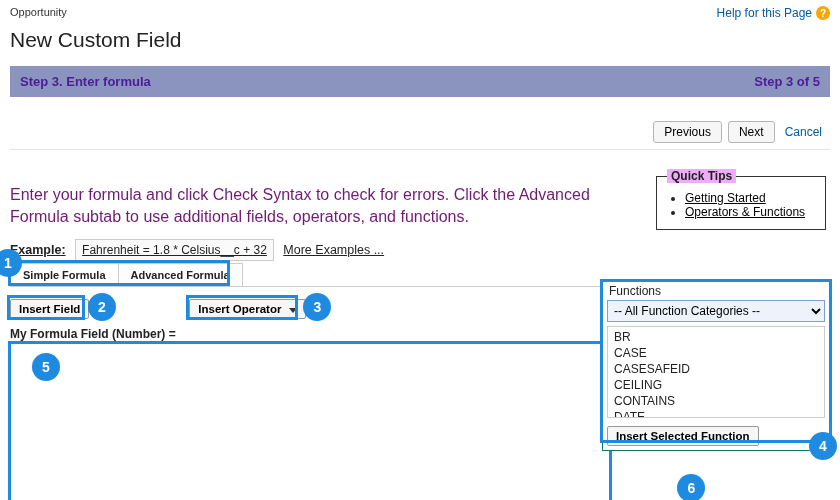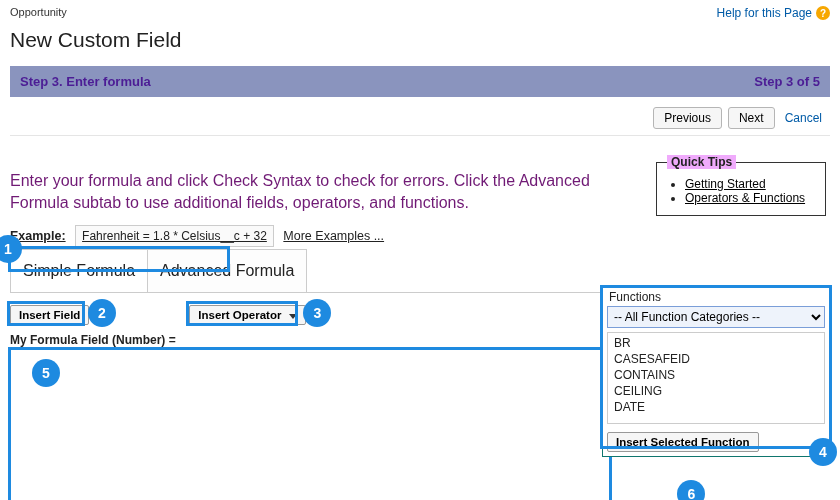--- a/index.html
+++ b/index.html
@@ -4,35 +4,35 @@
 <style>
   * { box-sizing: border-box; margin: 0; padding: 0; }
   body { font-family: Arial, Helvetica, sans-serif; font-size: 12px; color: #222; background: #fff; width: 840px; }
   .page { padding: 6px 10px 20px 10px; }
   .top-row { display: flex; justify-content: space-between; align-items: flex-start; }
   .breadcrumb { font-size: 11px; color: #333; }
   .page-title { font-size: 21px; font-weight: normal; margin-top: 10px; }
   .help-link { color: #015BA7; font-size: 12px; text-decoration: none; cursor: pointer; display: flex; gap: 4px; }
   .help-icon { width: 14px; height: 14px; background: #F7A700; border-radius: 50%; color: #fff; font-weight: bold; display: inline-flex; align-items: center; justify-content: center; font-size: 10px; }
   .step-bar { background: #8A94BE; color: #4c1d95; margin-top: 14px; padding: 8px 10px; display: flex; justify-content: space-between; font-size: 13px; font-weight: bold; border-radius: 0; }
-  .nav-row { display: flex; justify-content: flex-end; gap: 6px; padding: 10px 4px 6px 0; border-bottom: 1px solid #e5e5e5; }
+  .nav-row { display: flex; justify-content: flex-end; gap: 6px; padding: 24px 4px 6px 0; border-bottom: 1px solid #e5e5e5; }
   .btn { background: #f6f6f6; border: 1px solid #b5b5b5; border-radius: 3px; padding: 3px 10px; font-size: 12px; cursor: pointer; font-family: inherit; }
   .cancel-link { color: #015BA7; font-size: 12px; padding: 4px 4px; cursor: pointer; }
   .content { position: relative; margin-top: 14px; }
   .instructions { font-size: 16px; color: #701a75; max-width: 630px; line-height: 1.35; margin-top: 34px; }
   .quick-tips { position: absolute; right: 4px; top: -8px; border: 1px solid #333; padding: 0 10px 10px 10px; width: 170px; }
   .quick-tips .qt-title { position: relative; top: -8px; background: #f0abfc; display: inline-block; padding: 0 4px; font-weight: bold; font-size: 12px; }
   .quick-tips ul { list-style: disc; padding-left: 18px; }
   .quick-tips a { color: #000; text-decoration: underline; cursor: pointer; font-size: 12px; }
   .example-row { margin-top: 12px; font-size: 12.5px; }
   .example-label { font-weight: bold; text-decoration: underline; }
   .example-box { display: inline-block; border: 1px solid #ccc; background: #fafafa; padding: 3px 6px; margin: 0 6px; font-size: 12px; text-decoration: underline; }
   .more-examples { text-decoration: underline; cursor: pointer; color: #222; }
   .tabs-row { display: flex; border-bottom: 1px solid #ccc; margin-top: 2px; }
-  .tab { border: 1px solid #ccc; border-bottom: none; padding: 12px 12px; font-size: 16px; background: #fdfdfd; cursor: pointer; margin-right: -1px; font-weight: normal; }
+  .tab { border: 1px solid #ccc; border-bottom: none; padding: 5px 12px; font-size: 11px; background: #fdfdfd; cursor: pointer; margin-right: -1px; font-weight: bold; }
   .tab.active { background: #fff; }
   .editor-area { position: relative; padding-top: 12px; }
   .top-controls { display: flex; gap: 100px; align-items: center; margin-bottom: 8px; }
   .insert-field-btn, .insert-operator-btn, .check-syntax-btn, .insert-function-btn { background: #f6f6f6; border: 1px solid #999; border-radius: 2px; padding: 3px 8px; font-size: 11.5px; font-weight: bold; cursor: pointer; font-family: inherit; }
   .insert-operator-btn .triangle { display: inline-block; margin-left: 4px; border-left: 4px solid transparent; border-right: 4px solid transparent; border-top: 5px solid #333; vertical-align: middle; }
   .field-label { font-weight: bold; font-size: 12px; margin: 4px 0 2px 0; }
   .formula-textarea { width: 600px; height: 175px; border: 1px solid #aaa; resize: both; font-family: inherit; font-size: 12px; padding: 4px; display: block; }
   .syntax-row { margin-top: 6px; }
   .functions-panel { position: absolute; right: 0; top: -6px; width: 228px; border: 1px solid #0f766e; background: #fff; }
   .functions-panel .fp-title { font-size: 12px; padding: 2px 6px 0 6px; }
@@ -130,23 +130,24 @@
         <span class="annot-circle" style="left:64px; top:-30px;">6</span>
       </div>
 
       <div class="functions-panel">
         <div class="fp-title">Functions</div>
         <select>
           <option>-- All Function Categories --</option>
         </select>
         <ul class="fn-list">
           <li>BR</li>
+          <li>CASE</li>
           <li>CASESAFEID</li>
+          <li>CEILING</li>
           <li>CONTAINS</li>
-          <li>CEILING</li>
           <li>DATE</li>
         </ul>
         <div class="fp-footer">
           <button class="insert-function-btn">Insert Selected Function</button>
         </div>
         <span class="annot-box" style="left:-3px; top:-3px; width:232px; height:164px;"></span>
         <span class="annot-circle" style="right:-8px; bottom:-10px;">4</span>
       </div>
 
     </div>

